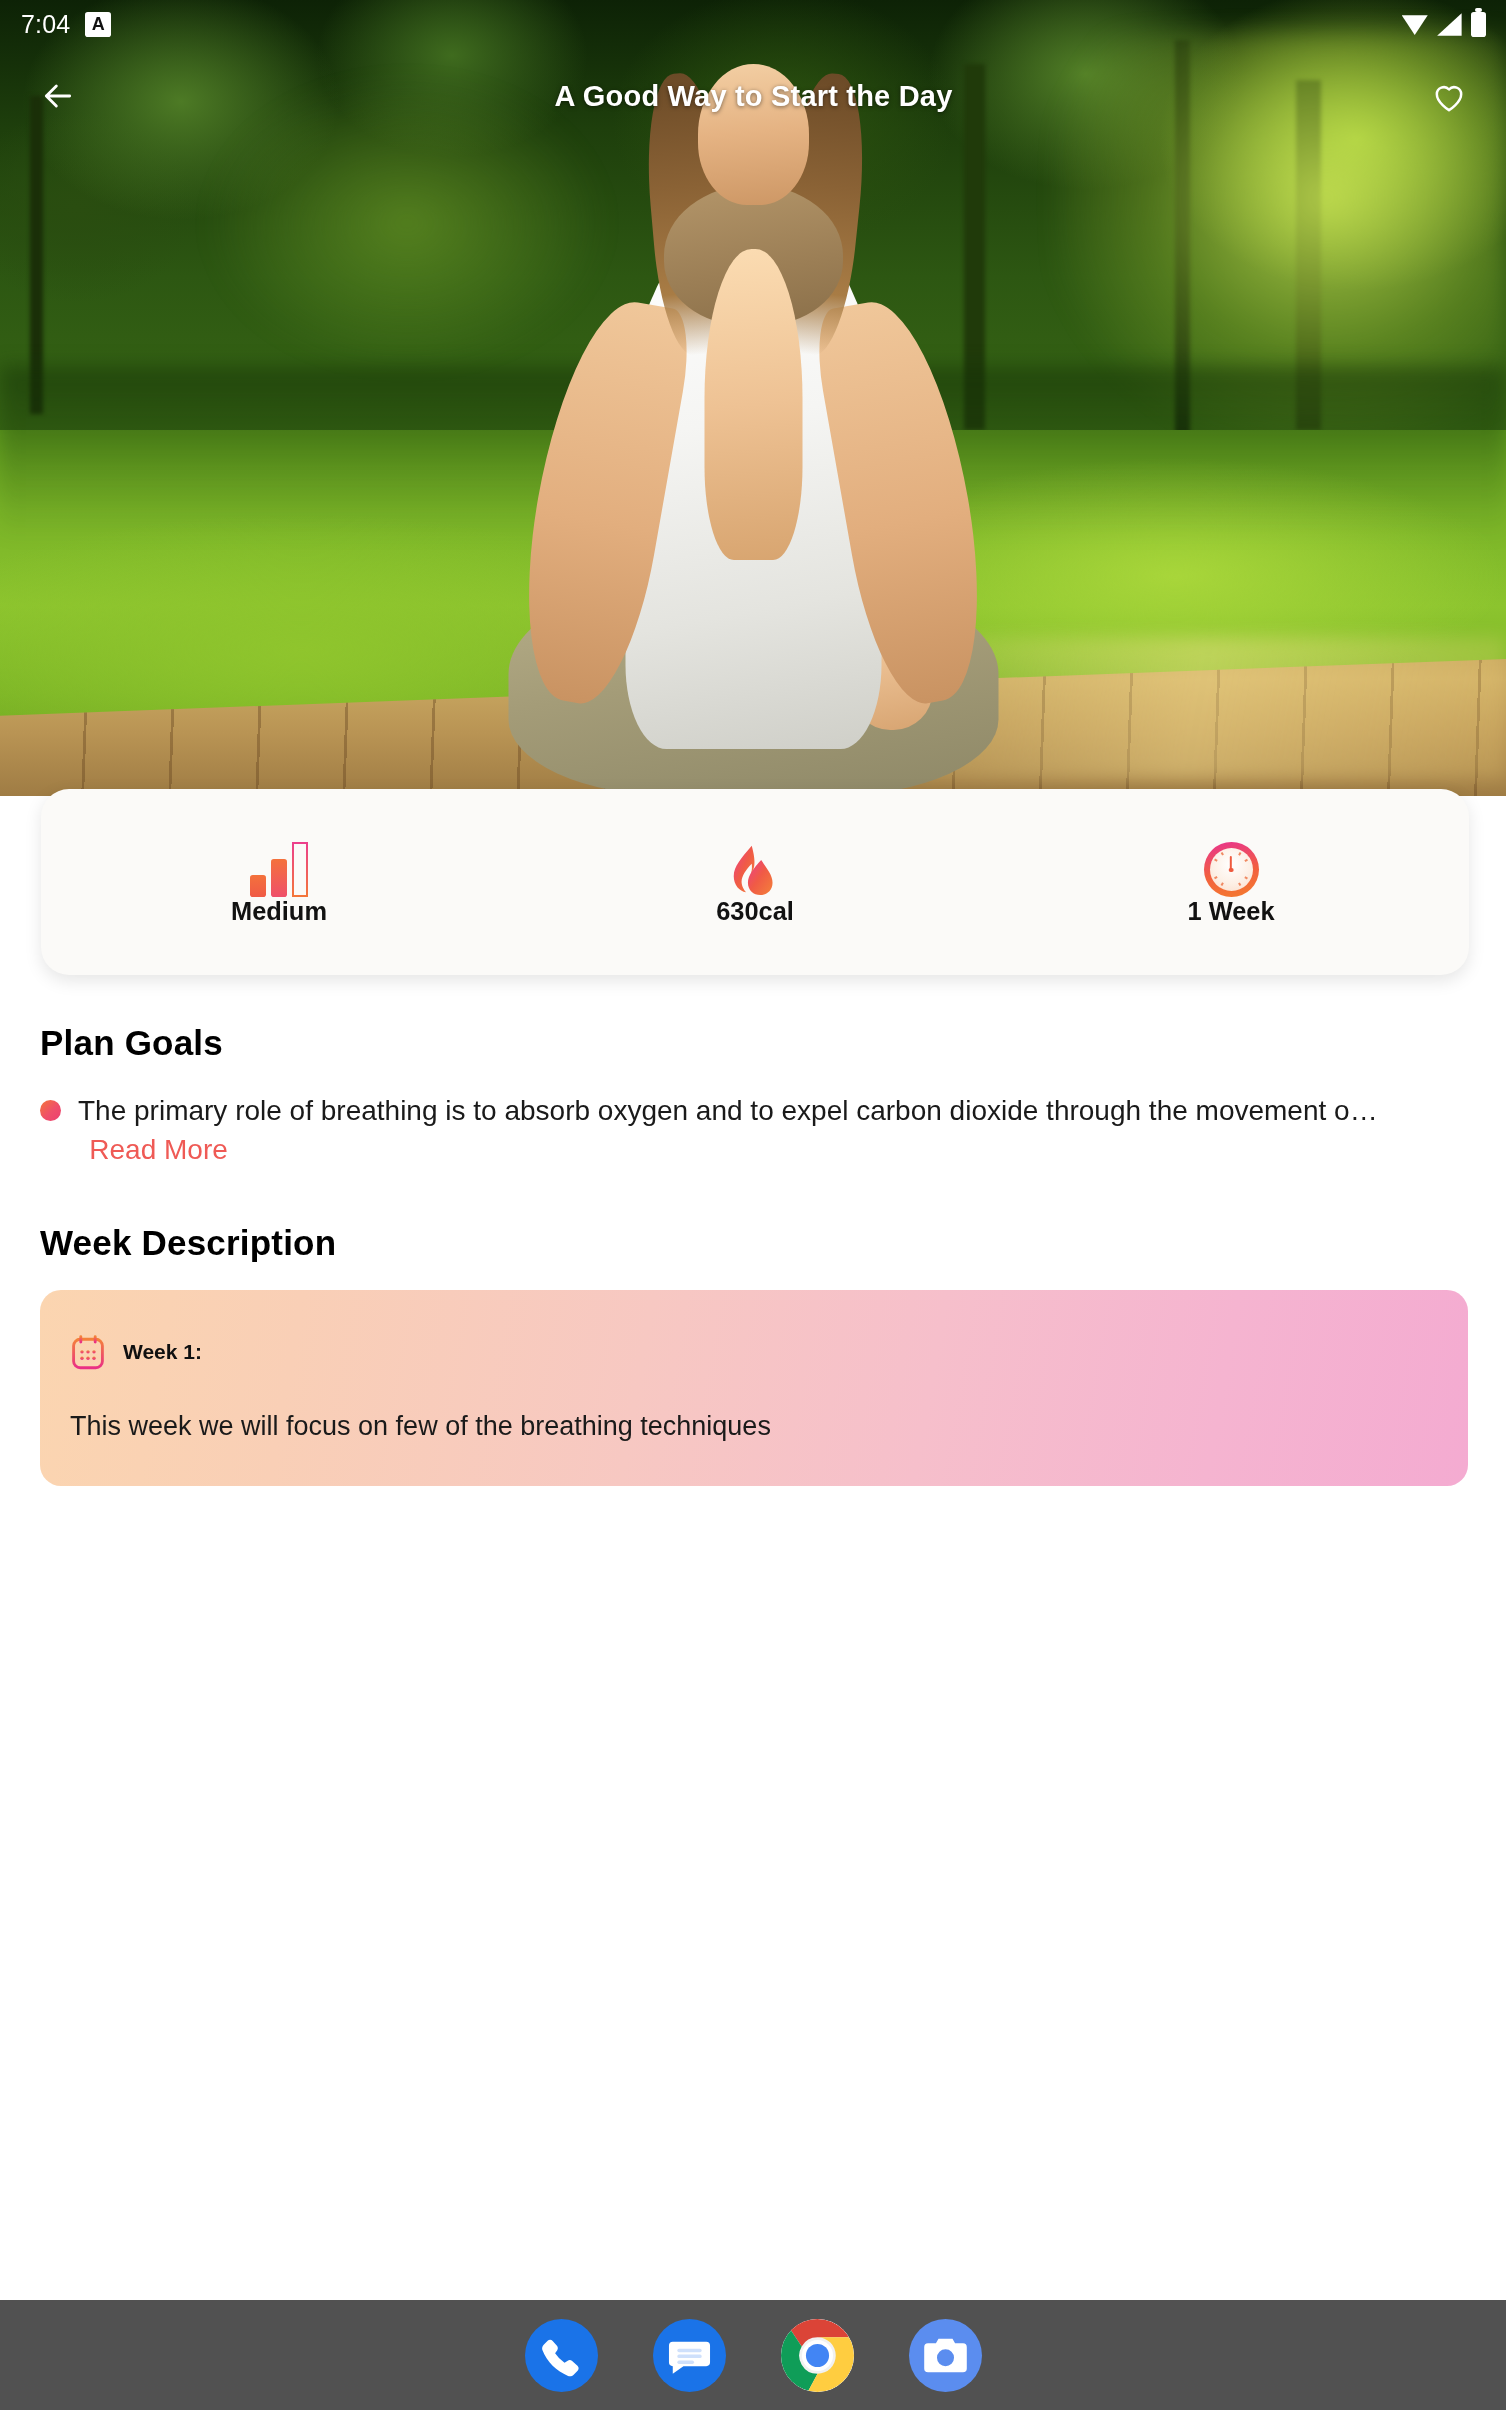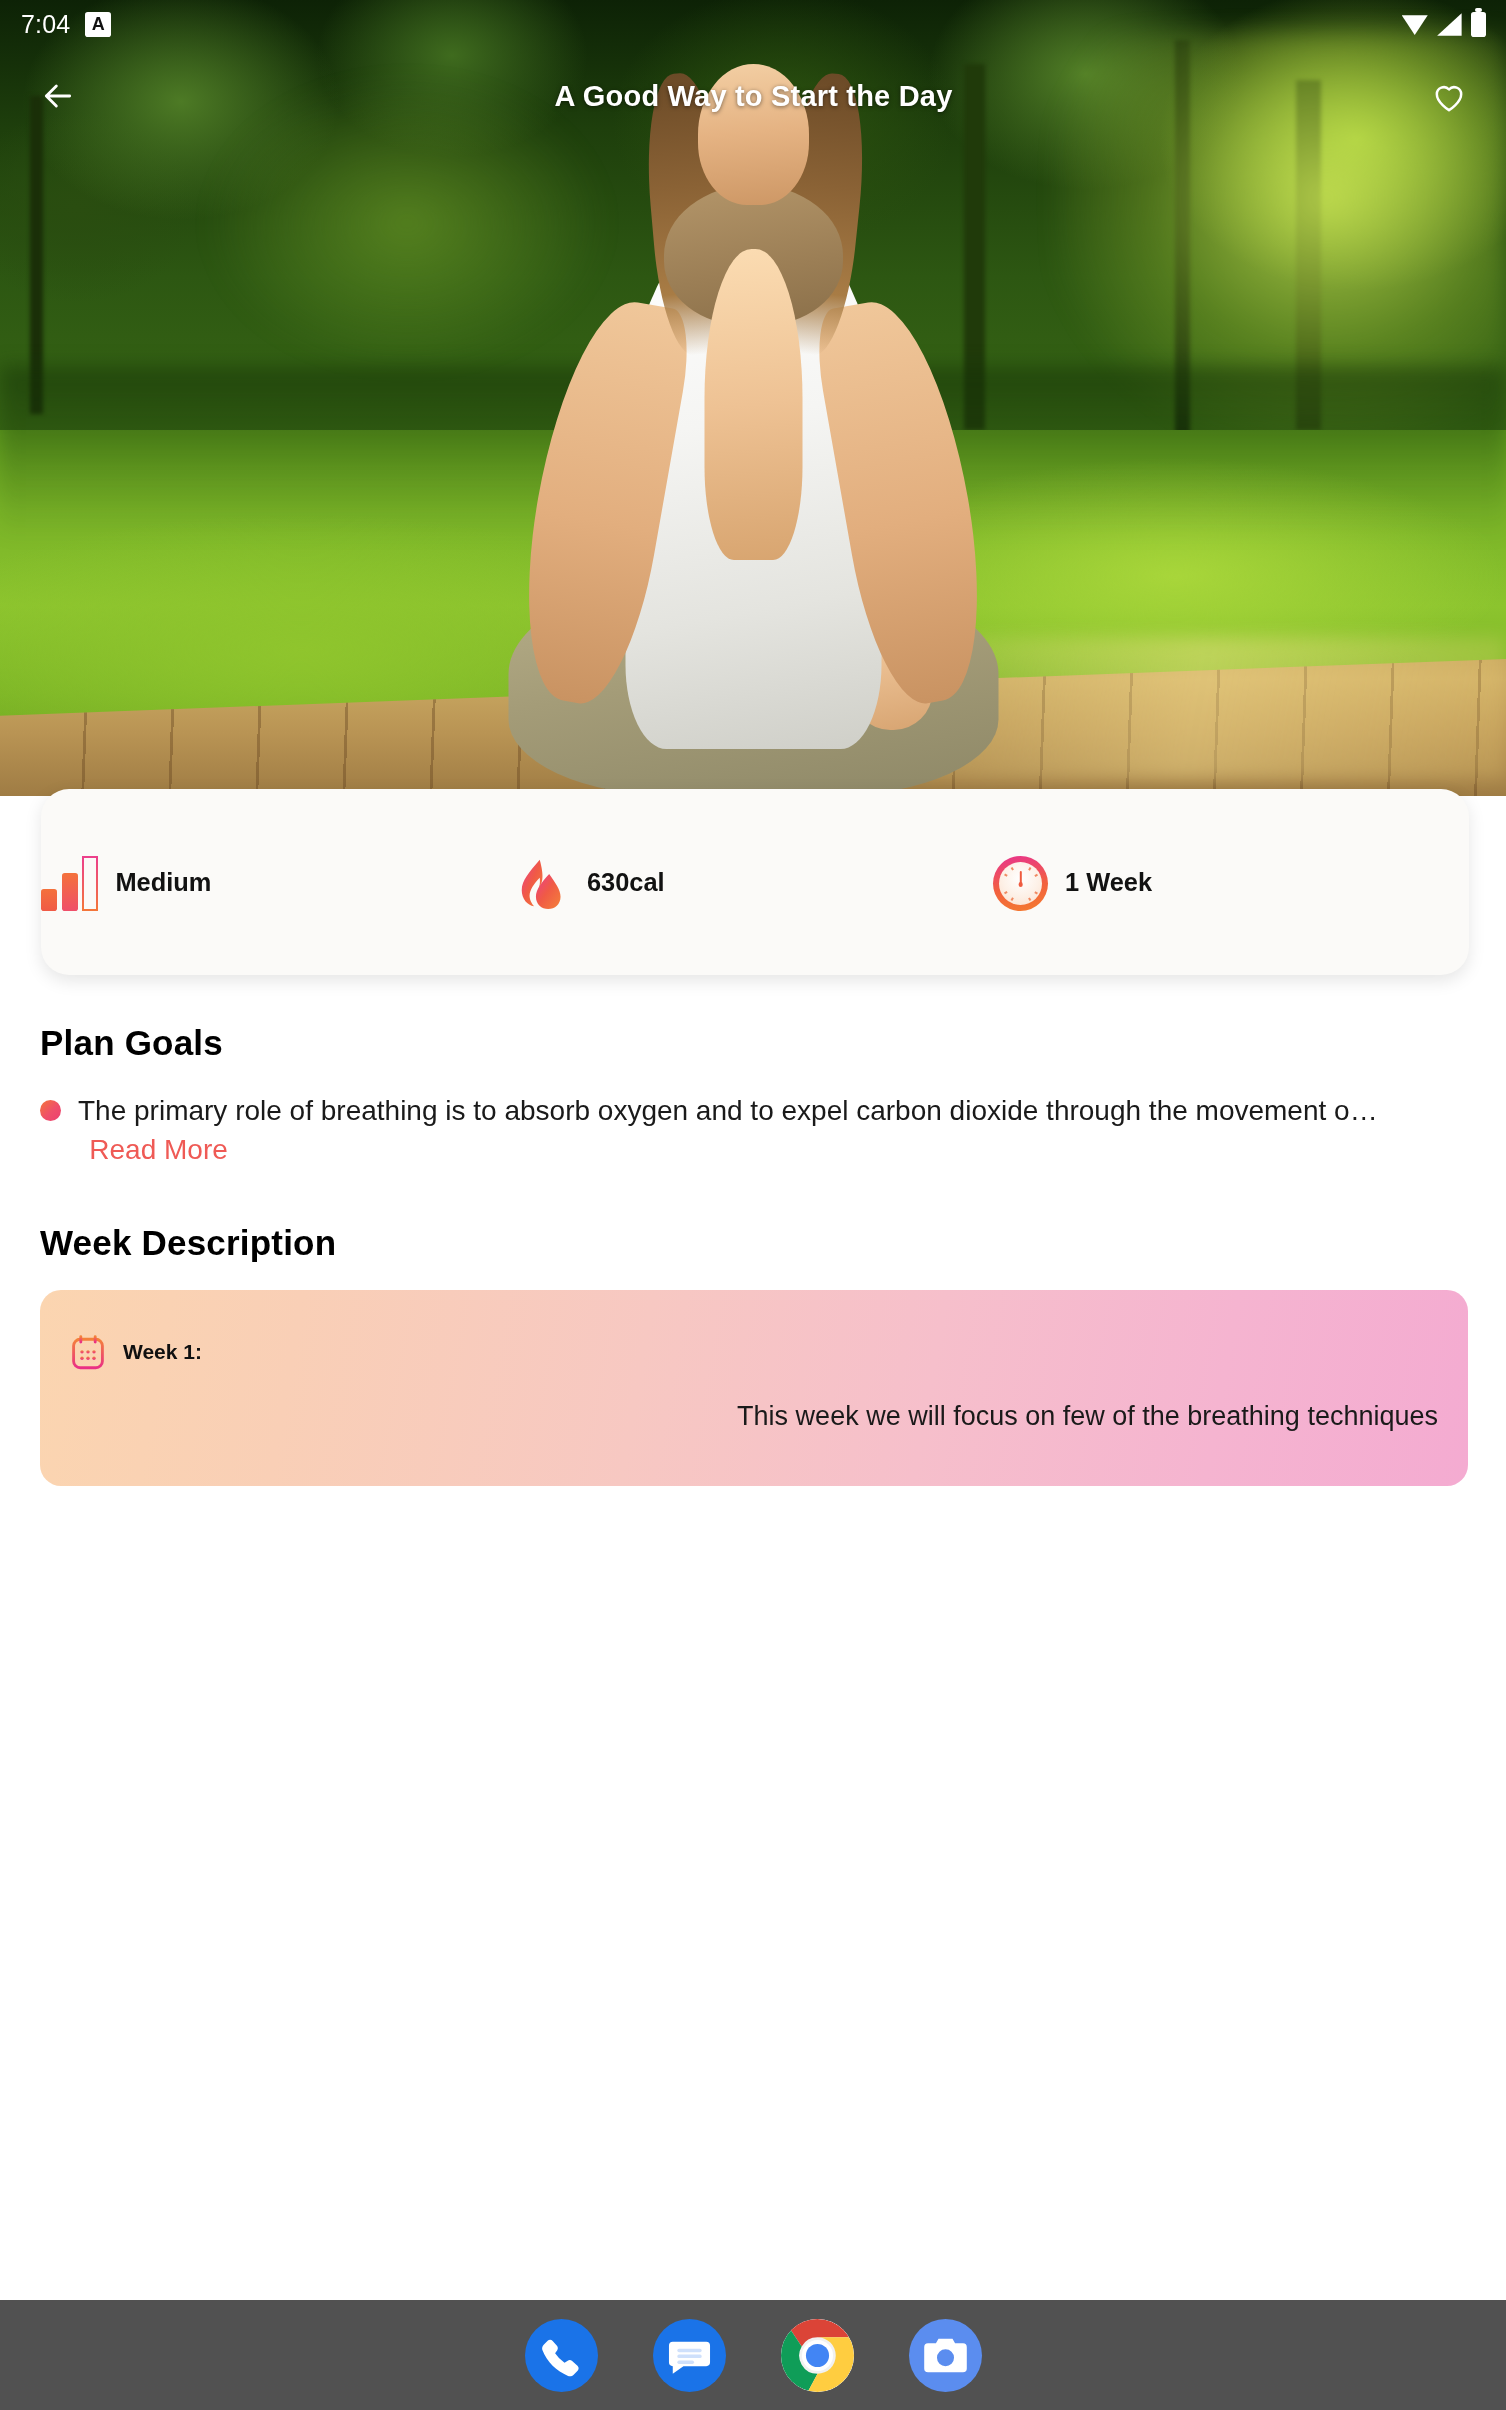--- a/index.html
+++ b/index.html
@@ -153,21 +153,21 @@
     position:relative; z-index:2; cursor:pointer;
   }
 
   
   .stats-card {
     position:absolute; top:789px; left:41px; width:1428px; height:186px;
     background:#fbfaf8; border-radius:28px; z-index:30;
     box-shadow:0 5.6px 17px rgba(0,0,0,.10);
     display:flex; align-items:center;
   }
-  .stat { flex:1; display:flex; flex-direction:row; align-items:center; gap:17px; }
+  .stat { flex:1; display:flex; flex-direction:column; align-items:center; }
   .stat-icon { height:58px; display:flex; align-items:flex-end; justify-content:center; }
   .stat-label { font-size:25.4px; font-weight:bold; color:#121212; }
 
   
   .bars { display:flex; align-items:flex-end; gap:4.7px; height:55px; }
   .bar { width:16px; border-radius:2.8px; }
   .bar1 { height:21.7px; background:linear-gradient(180deg,#f4713c,#f05a46); }
   .bar2 { height:38px; background:linear-gradient(180deg,#f4713c,#ef4f6a); }
   .bar3 { height:55px; background:transparent; border:2.4px solid; border-image:linear-gradient(180deg,#ec3f8c,#f4763a) 1; }
 
@@ -222,21 +222,21 @@
   .read-more { color:#ef5a55; margin-left:11.3px; cursor:pointer; }
 
   .week-card {
     position:absolute; top:1290px; left:40px; width:1428px; height:196px;
     border-radius:21px;
     background:linear-gradient(100deg,#fbd5b0 0%, #f9cfb6 18%, #f7c8c2 42%, #f6bfcb 62%, #f5b4d0 82%, #f4abd1 100%);
     padding:43px 30px 0 30px;
   }
   .week-head { display:flex; align-items:center; gap:17px; }
   .week-title { font-size:21px; font-weight:bold; color:#101010; }
-  .week-body { margin-top:30px; font-size:27px; color:#1a1a1a;text-align:right; }
+  .week-body { margin-top:40px; font-size:27px; color:#1a1a1a; }
 
   
   .cta {
     position:absolute; left:40px; top:2176px; width:1428px; height:107px;
     border-radius:22.6px; cursor:pointer;
     background:linear-gradient(90deg,#f27229 0%, #ef5a3e 28%, #ea3f63 58%, #e51e82 88%, #e4128b 100%);
     display:flex; align-items:center; justify-content:center; position:relative;
     box-shadow:0 3.8px 13px rgba(229,40,120,.32);
   }
   .cta-label { color:#fff; font-size:36px; font-weight:bold; letter-spacing:0.6px; }

